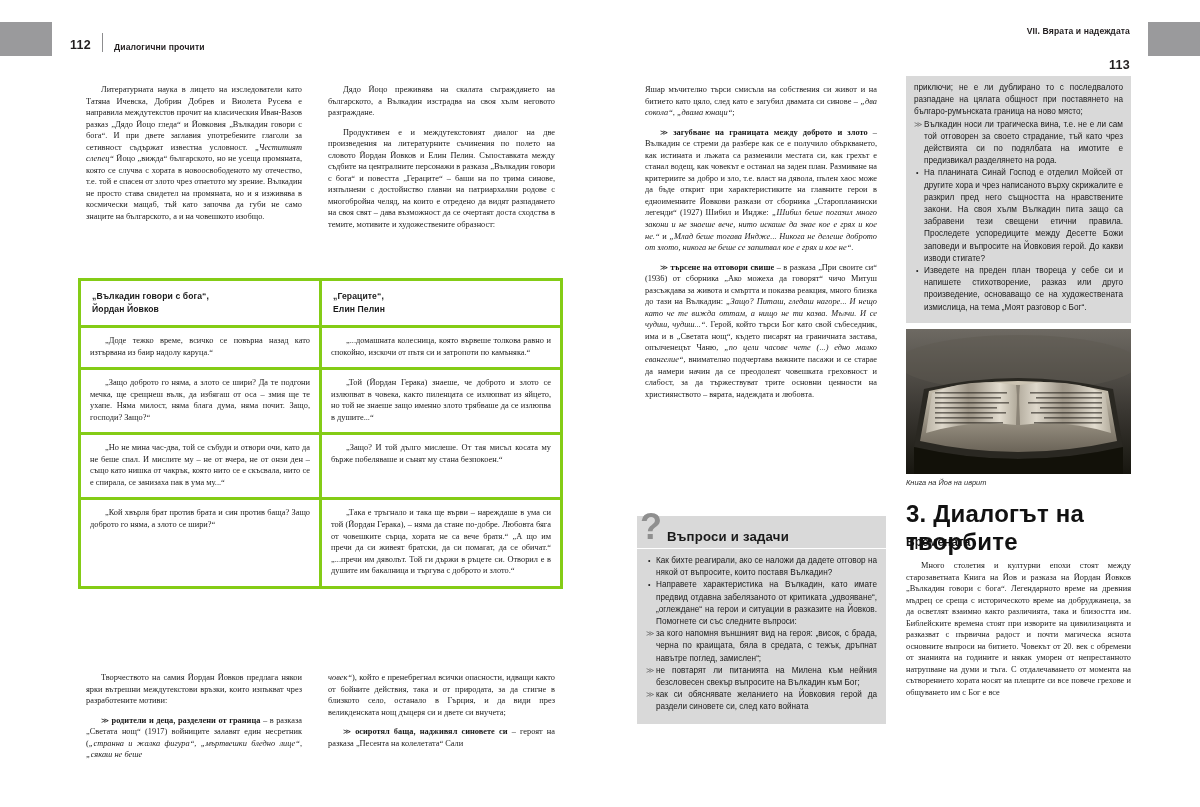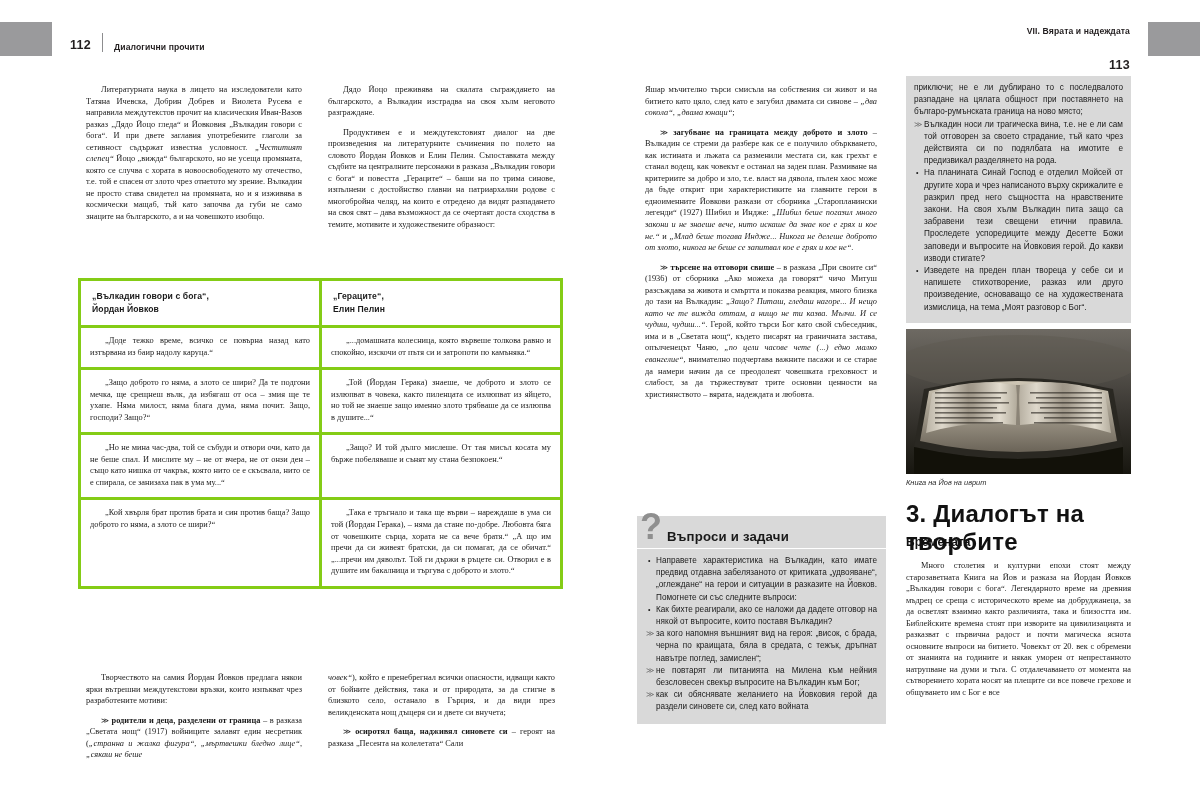--- a/index.html
+++ b/index.html
@@ -351,22 +351,22 @@
     <b>търсене на отговори свише</b><span> – в разказа „При своите си“ (1936) от сборника „Ако можеха да говорят“ чичо Митуш разсъждава за живота и смъртта и показва реакция, много близка до тази на Вълкадин: </span><em>„Защо? Питаш, гледаш нагоре... И нещо като че те вижда оттам, а нищо не ти казва. Мълчи. И се чудиш, чудиш...“</em><span>. Герой, който търси Бог като свой събеседник, има и в „Светата нощ“, където писарят на граничната застава, опълченецът Чаню, </span><em>„по цели часове чете (...) едно малко евангелие“</em><span>, внимателно подчертава важните пасажи и се старае да намери начин да се преодолеят човешката греховност и слабост, за да тържествуват трите основни ценности на християнството – вярата, надеждата и любовта.</span>
   </p>
 </div>
 
 <div class="qbox">
   <div class="qbox-head">
     <span class="qmark">?</span>
     <span class="qbox-title">Въпроси и задачи</span>
   </div>
   <div class="qbox-body">
+    <p class="dotitem">Как бихте реагирали, ако се наложи да дадете отговор на някой от въпросите, които поставя Вълкадин?</p>
     <p class="dotitem">Направете характеристика на Вълкадин, като имате предвид отдавна забелязаното от критиката „удвояване“, „оглеждане“ на герои и ситуации в разказите на Йовков. Помогнете си със следните въпроси:</p>
-    <p class="dotitem">Как бихте реагирали, ако се наложи да дадете отговор на някой от въпросите, които поставя Вълкадин?</p>
     <p class="arrowitem">за кого напомня външният вид на героя: „висок, с брада, черна по краищата, бяла в средата, с тежък, дръпнат навътре поглед, замислен“;</p>
     <p class="arrowitem">не повтарят ли питанията на Милена към нейния безсловесен свекър въпросите на Вълкадин към Бог;</p>
     <p class="arrowitem">как си обяснявате желанието на Йовковия герой да раздели синовете си, след като войната</p>
   </div>
 </div>
 
 <div class="note4">
   <p class="cont">приключи; не е ли дублирано то с последвалото разпадане на цялата общност при поставянето на българо-румънската граница на ново място;</p>
   <p class="arrowitem">Вълкадин носи ли трагическа вина, т.е. не е ли сам той отговорен за своето страдание, тъй като чрез действията си по подялбата на имотите е предизвикал разделянето на рода.</p>
   <p class="dotitem">На планината Синай Господ е отделил Мойсей от другите хора и чрез написаното върху скрижалите е разкрил пред него същността на нравствените закони. На своя хълм Вълкадин пита защо са забравени тези свещени етични правила. Проследете успоредиците между Десетте Божи заповеди и въпросите на Йовковия герой. До какви изводи стигате?</p>

